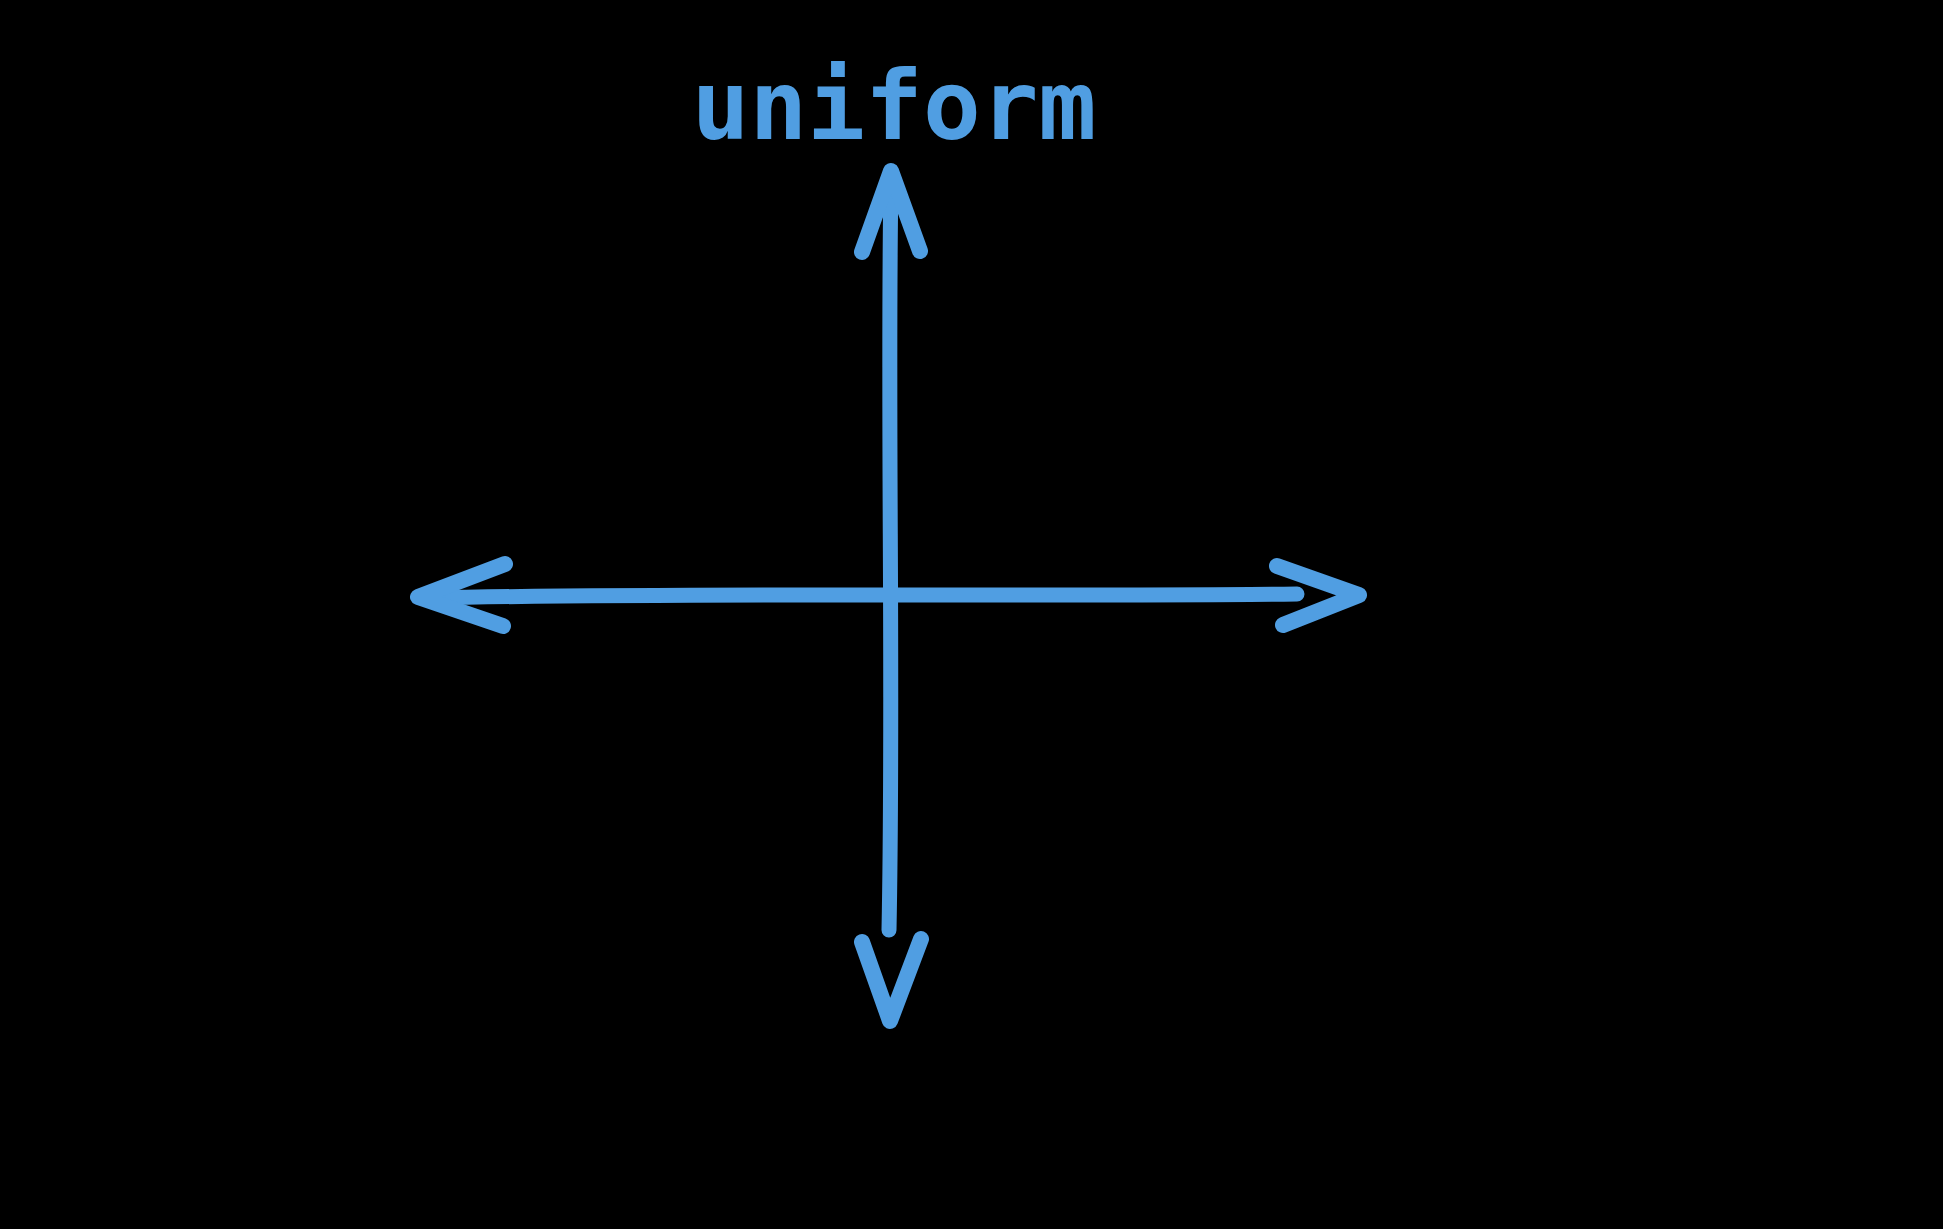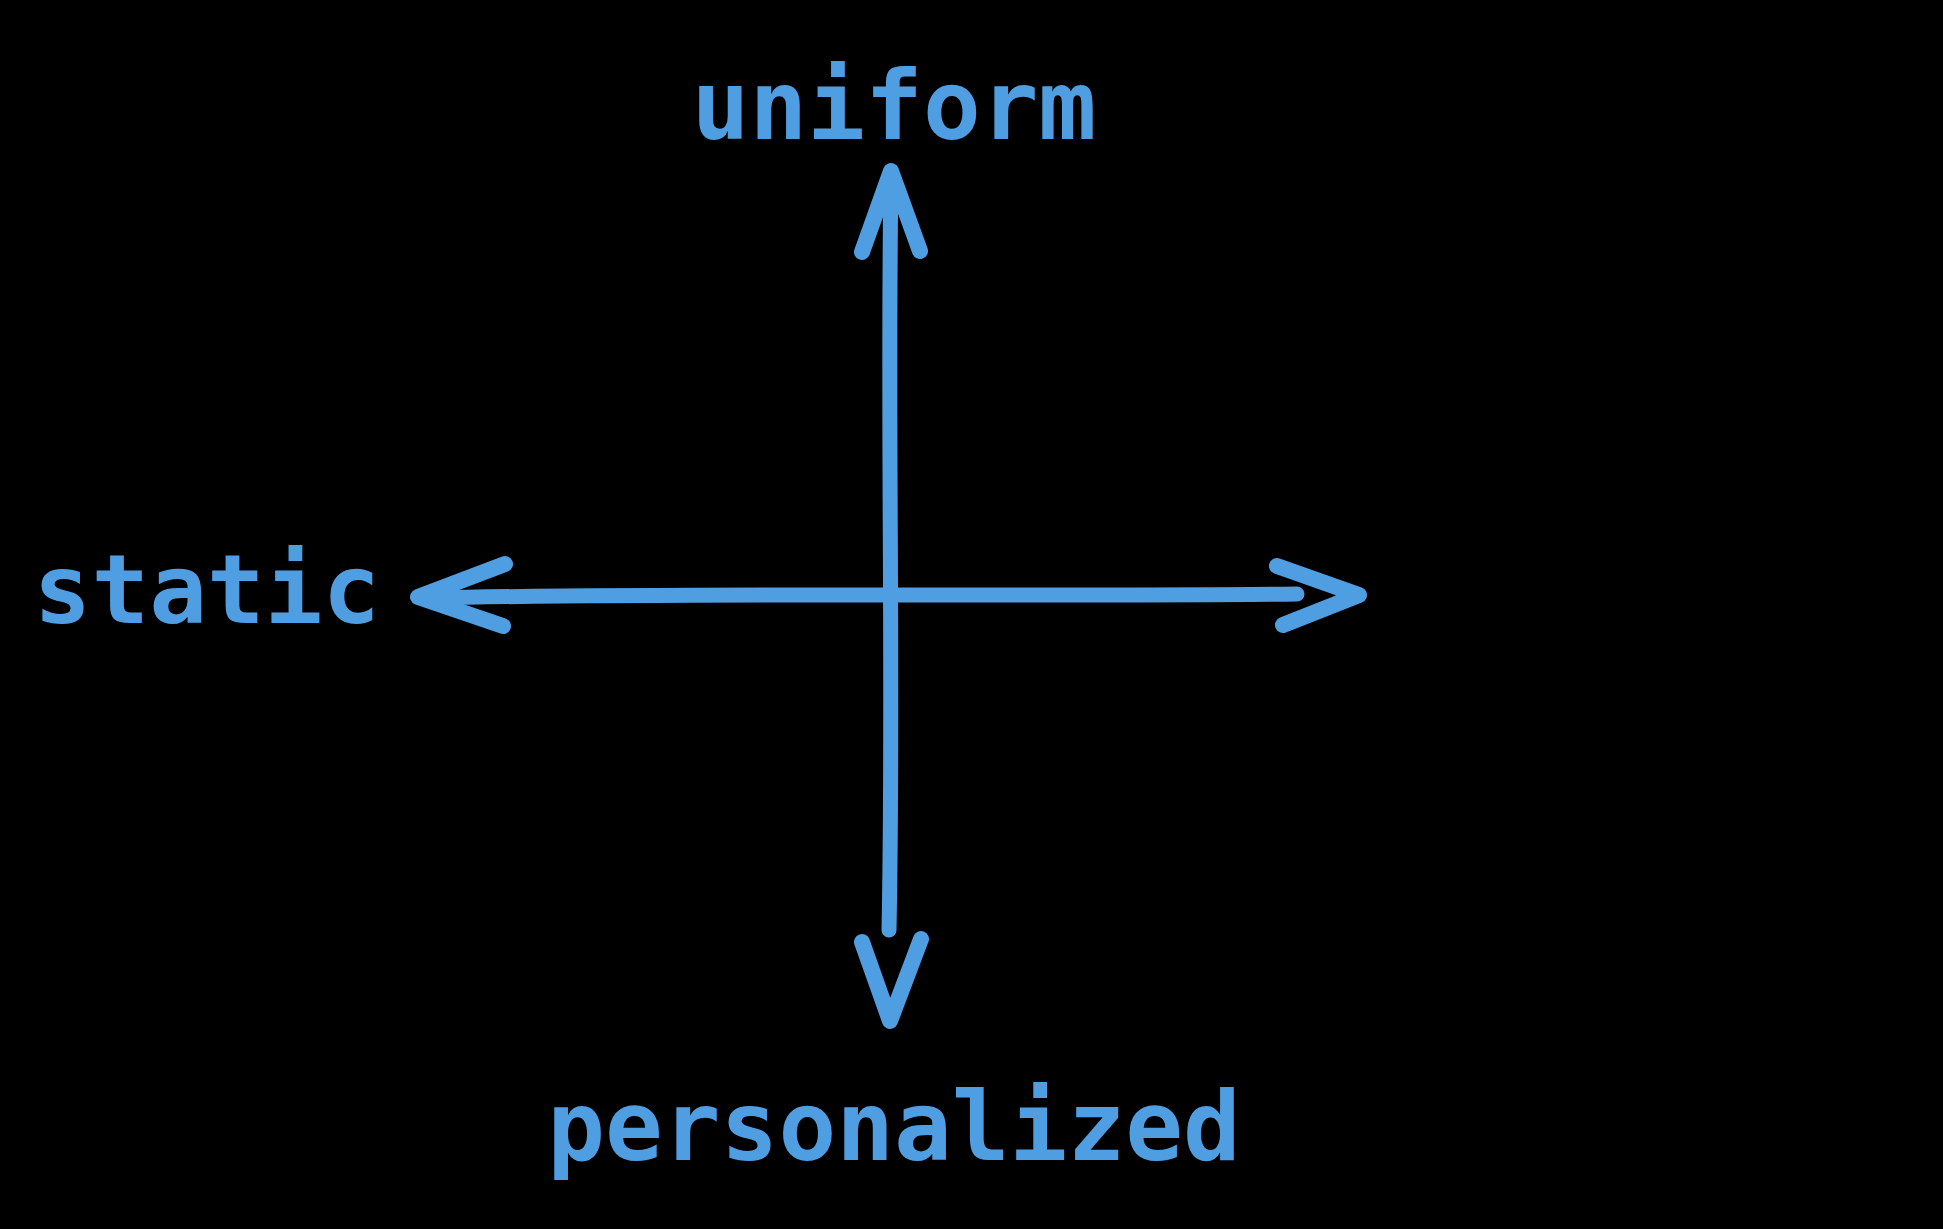--- a/index.html
+++ b/index.html
@@ -58,18 +58,16 @@
     <path d="M 862 252 L 891 171 L 920 251" stroke-width="16"></path>
     <path d="M 862 942 L 890 1021 L 921 939" stroke-width="16"></path>
 
     <path d="M 428 598 C 700 592, 1050 597, 1297 594" stroke-width="15"></path>
     <path d="M 505 564 L 418 597 L 503 626" stroke-width="16"></path>
     <path d="M 1277 566 L 1359 595 L 1283 625" stroke-width="16"></path>
   </svg>
 
   <div class="axis-label label-uniform">uniform</div>
 
-  <div class="axis-label label-personalized">personalized</div>
 
-  <div class="axis-label label-static">static</div>
 
 
 </div>
 
 </body></html>

